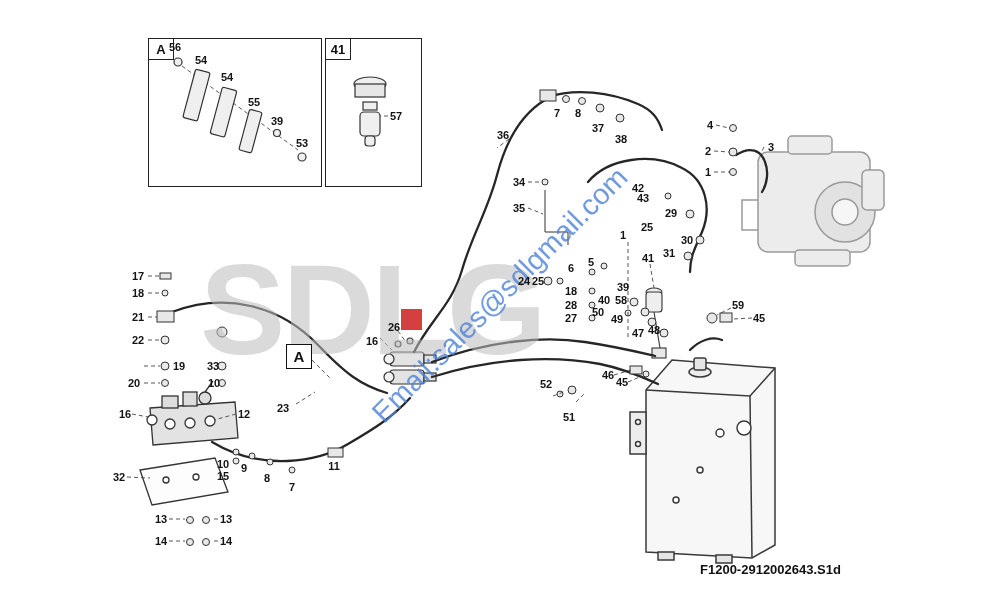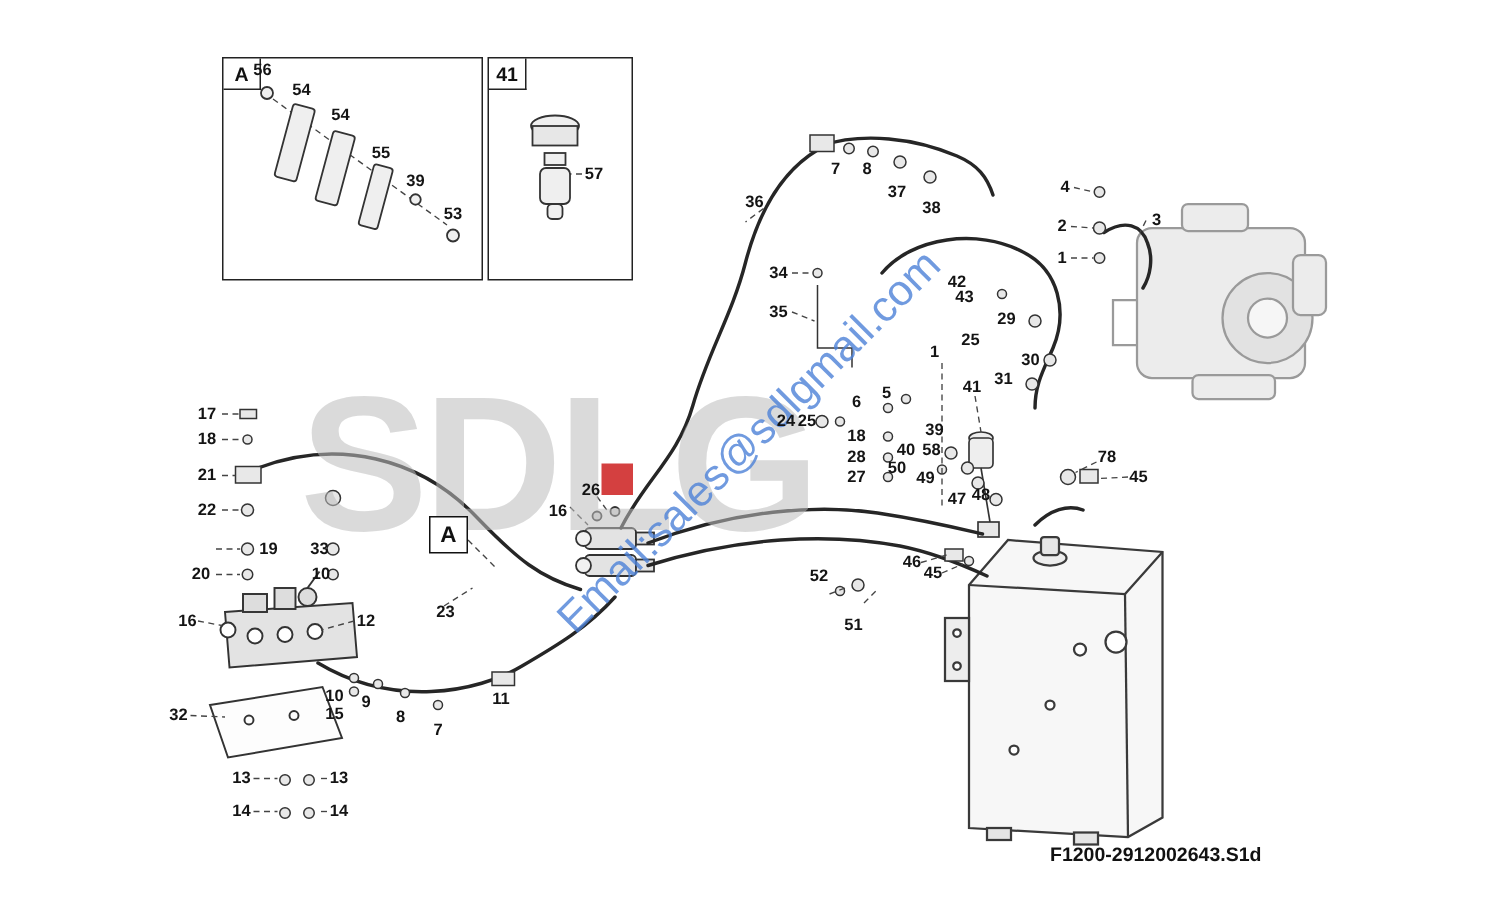--- a/index.html
+++ b/index.html
@@ -282,29 +282,29 @@
       <span class="callout" style="left: 623px; top: 287px;">39</span>
       <span class="callout" style="left: 571px; top: 291px;">18</span>
       <span class="callout" style="left: 571px; top: 305px;">28</span>
       <span class="callout" style="left: 571px; top: 318px;">27</span>
       <span class="callout" style="left: 604px; top: 300px;">40</span>
       <span class="callout" style="left: 621px; top: 300px;">58</span>
       <span class="callout" style="left: 598px; top: 312px;">50</span>
       <span class="callout" style="left: 617px; top: 319px;">49</span>
       <span class="callout" style="left: 654px; top: 330px;">48</span>
       <span class="callout" style="left: 638px; top: 333px;">47</span>
-      <span class="callout" style="left: 738px; top: 305px;">78</span>
+      <span class="callout" style="left: 738px; top: 305px;">59</span>
       <span class="callout" style="left: 759px; top: 318px;">45</span>
       <span class="callout" style="left: 608px; top: 375px;">46</span>
       <span class="callout" style="left: 622px; top: 382px;">45</span>
       <span class="callout" style="left: 546px; top: 384px;">52</span>
       <span class="callout" style="left: 569px; top: 417px;">51</span>
       <span class="callout" style="left: 394px; top: 327px;">26</span>
       <span class="callout" style="left: 372px; top: 341px;">16</span>
-      <span class="callout" style="left: 297px; top: 408px;">23</span>
+      <span class="callout" style="left: 283px; top: 408px;">23</span>
       <span class="callout" style="left: 334px; top: 466px;">11</span>
       <span class="callout" style="left: 138px; top: 276px;">17</span>
       <span class="callout" style="left: 138px; top: 293px;">18</span>
       <span class="callout" style="left: 138px; top: 317px;">21</span>
       <span class="callout" style="left: 138px; top: 340px;">22</span>
       <span class="callout" style="left: 134px; top: 366px; margin-left: 45px;">19</span>
       <span class="callout" style="left: 213px; top: 366px;">33</span>
       <span class="callout" style="left: 134px; top: 383px;">20</span>
       <span class="callout" style="left: 214px; top: 383px;">10</span>
       <span class="callout" style="left: 125px; top: 414px;">16</span>

